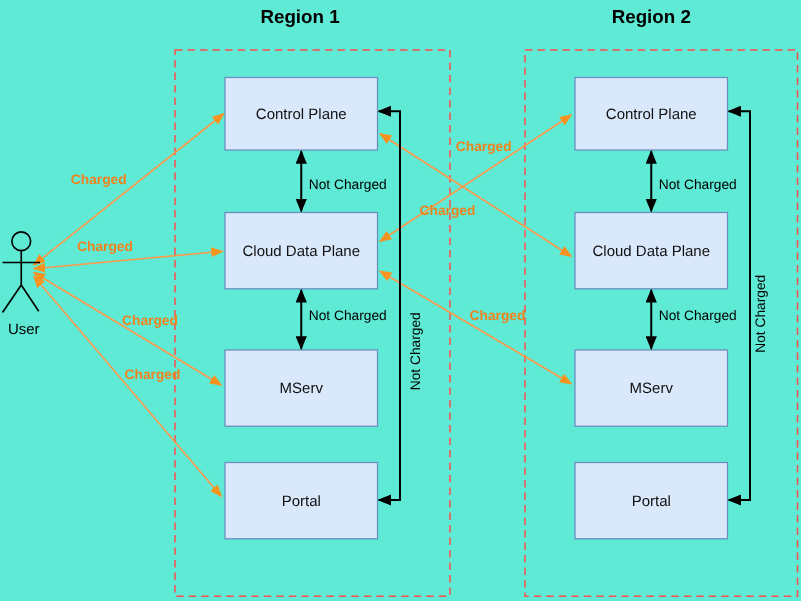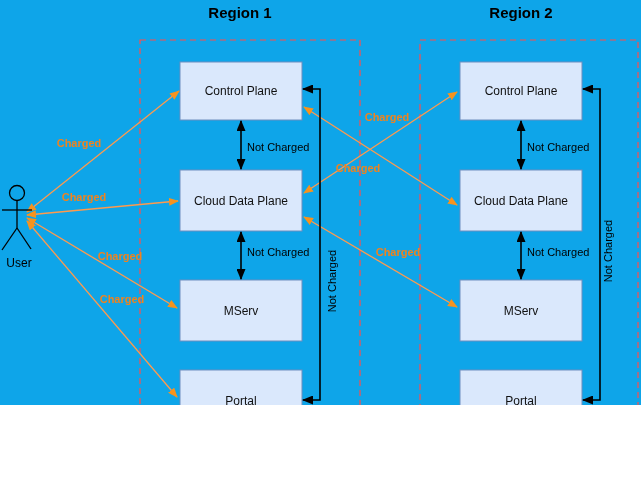--- a/index.html
+++ b/index.html
@@ -1,16 +1,16 @@
 <!DOCTYPE html>
 <html><head>
 <meta charset="utf-8">
 <style>
   html,body{margin:0;padding:0;background:#ffffff;}
-  #stage{position:relative;width:641px;height:405px;background:#0ea5e9;overflow:hidden;
+  #stage{position:relative;width:641px;height:481px;background:#5eead4;overflow:hidden;
          font-family:"Liberation Sans", sans-serif;}
   svg text{font-family:"Liberation Sans", sans-serif;}
 </style>
 </head>
 <body>
 
 <div id="stage">
   <svg id="diagram-svg" width="641" height="481" viewBox="0 0 641 481" xmlns="http://www.w3.org/2000/svg">
       <defs>
         <marker id="ah-black" markerUnits="userSpaceOnUse" markerWidth="11" markerHeight="9" refX="10" refY="4.5" orient="auto">

